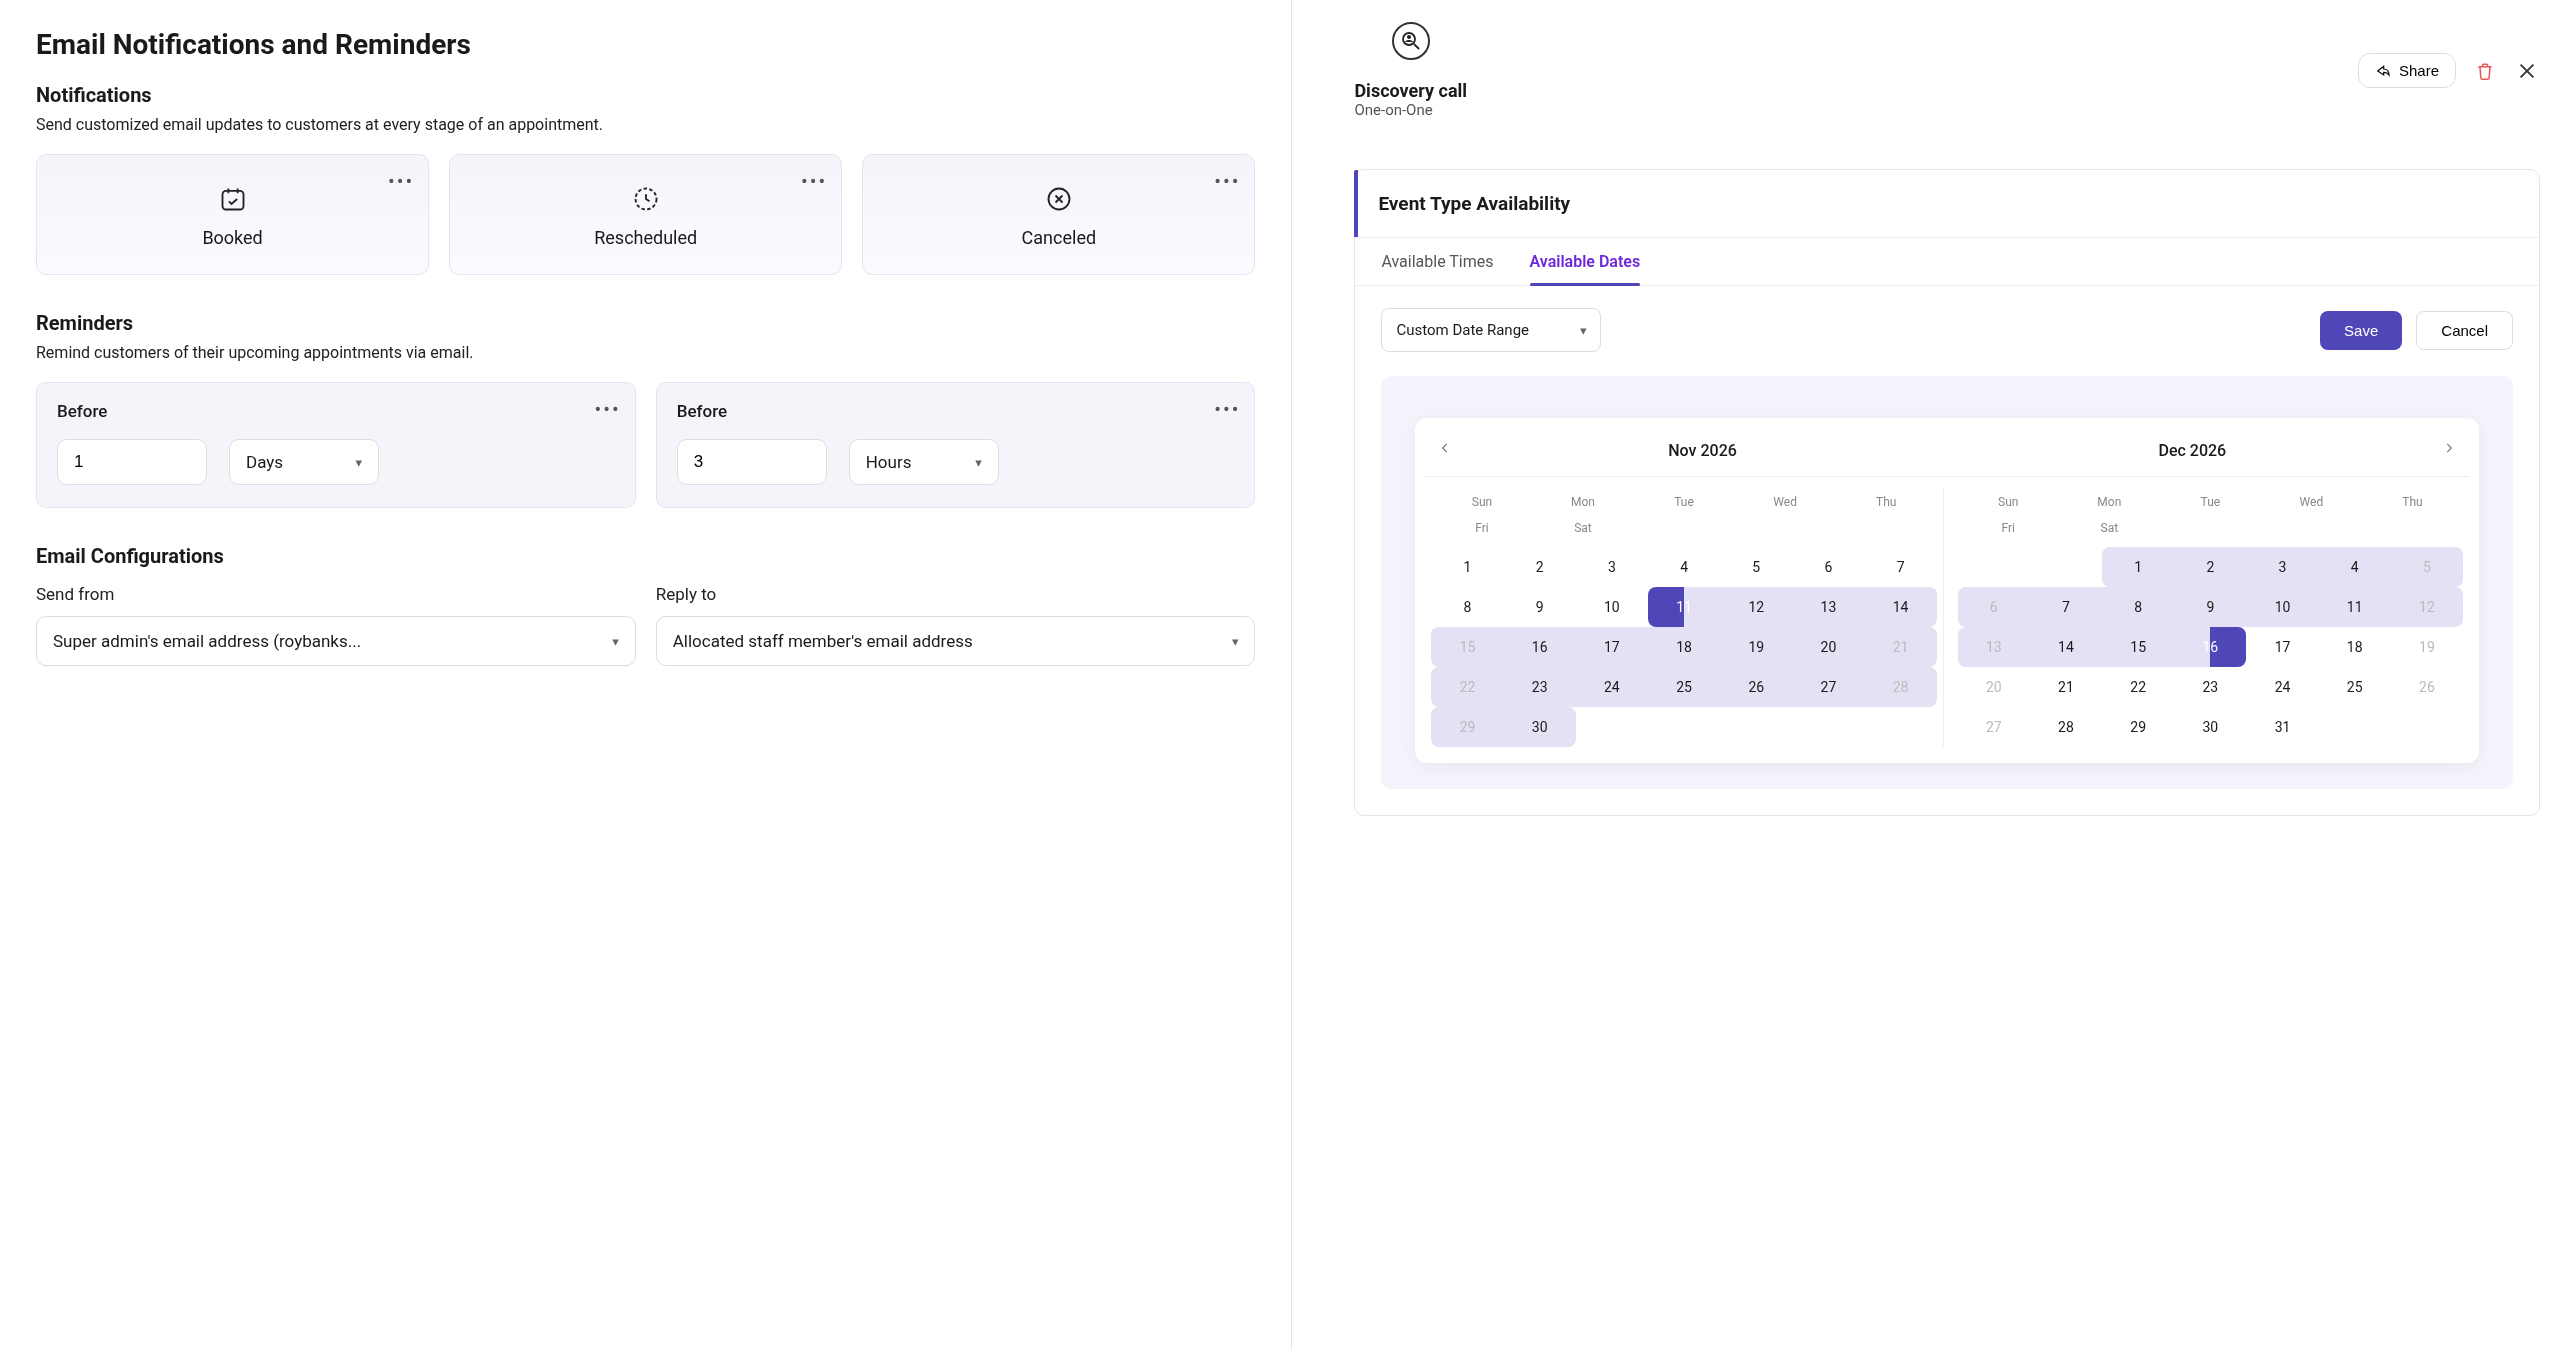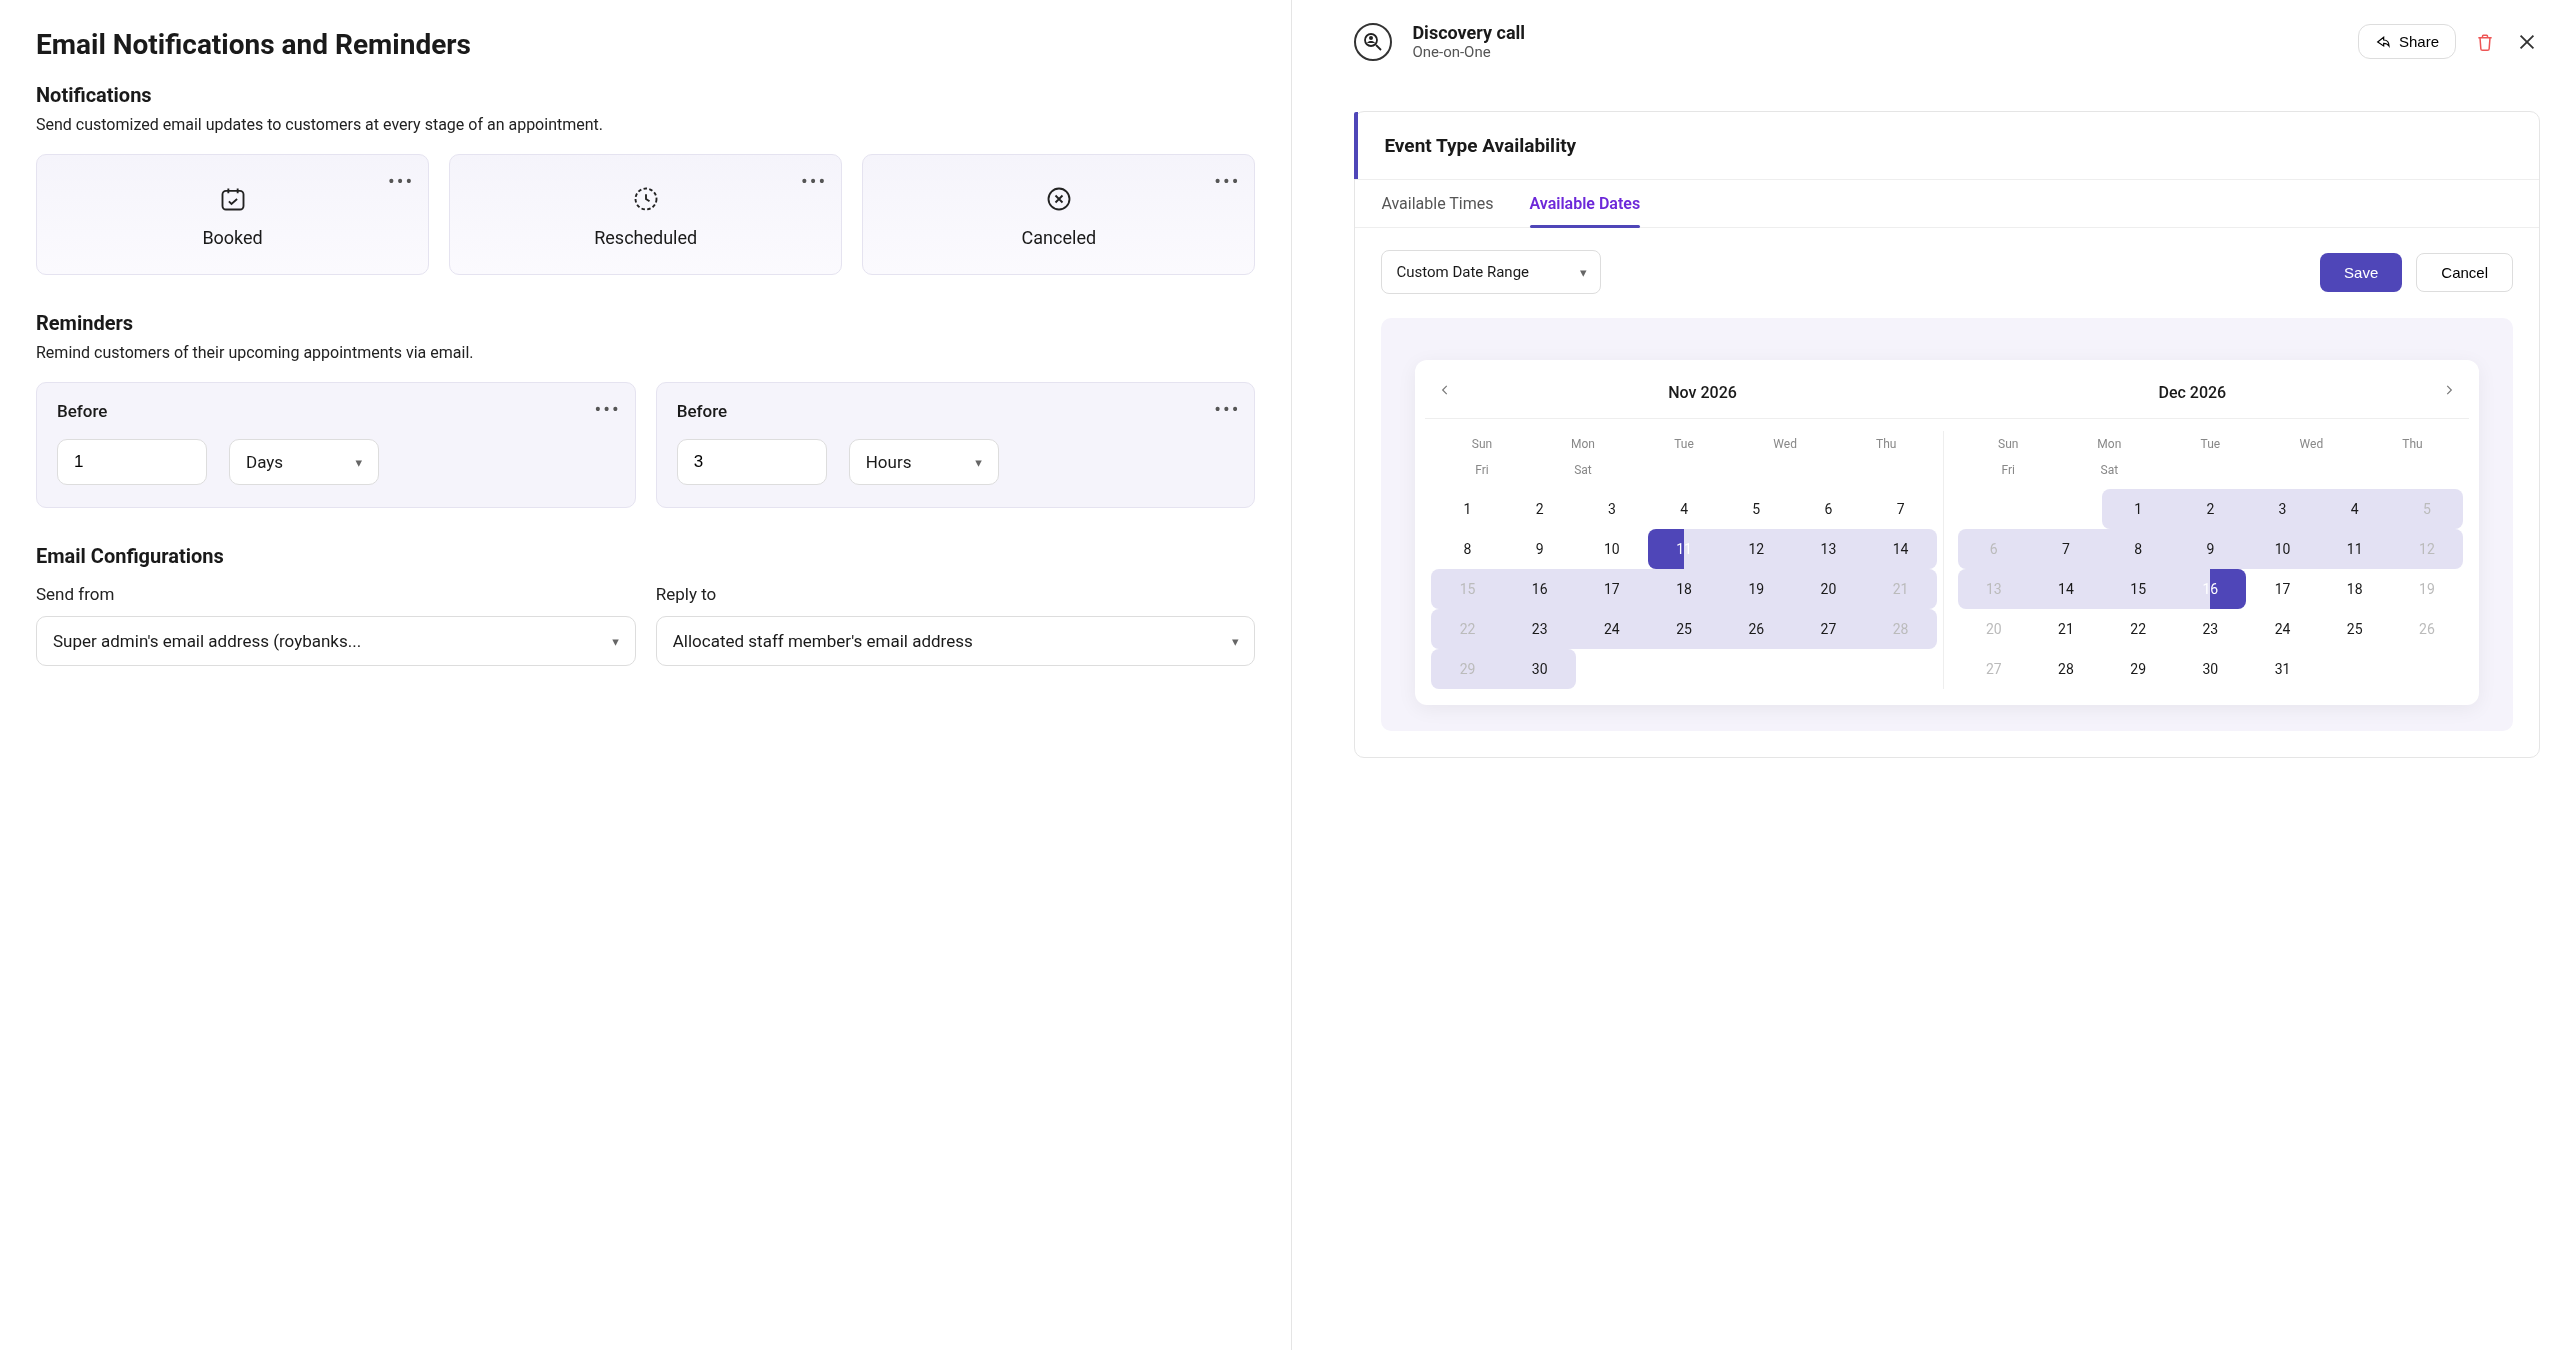--- a/index.html
+++ b/index.html
@@ -27,32 +27,32 @@
 .text-input { background:#fff; border:1px solid #ddd; border-radius:10px; padding:12px 16px; font-size:17px; width:150px; }
 .select { background:#fff; border:1px solid #ddd; border-radius:10px; padding:12px 16px; font-size:17px; width:150px; display:flex; justify-content:space-between; align-items:center; cursor:pointer; }
 .chev { color:#666; font-size:13px; }
 .config-row { display:flex; gap:20px; }
 .config-col { flex:1; }
 .config-label { font-size:17px; margin-bottom:12px; color:#222; }
 .config-select { background:#fff; border:1px solid #ddd; border-radius:10px; padding:14px 16px; font-size:17px; display:flex; justify-content:space-between; align-items:center; cursor:pointer; }
 .config-select span:first-child { white-space:nowrap; overflow:hidden; text-overflow:ellipsis; }
 
 .right-header { display:flex; align-items:center; justify-content:space-between; margin-bottom:50px; }
-.event-meta { display:flex; align-items:center; gap:20px; }
+.event-meta { display:flex; align-items:center; gap:20px;flex-direction:column; }
 .avatar-circle { width:38px; height:38px; border:2px solid #333; border-radius:50%; display:flex; align-items:center; justify-content:center; position:relative; }
 .avatar-circle svg { width:24px; height:24px; }
 .event-title { font-size:18px; font-weight:700; }
 .event-type { font-size:15px; color:#555; }
 .right-actions { display:flex; gap:16px; align-items:center; }
 .share-btn { border:1px solid #ddd; border-radius:12px; padding:8px 16px; display:flex; align-items:center; gap:8px; cursor:pointer; font-size:15px; background:#fff; }
 .icon-btn { width:26px; height:26px; display:flex; align-items:center; justify-content:center; background:none; border:none; cursor:pointer; color:#333; }
 .trash-btn { color:#e55; }
 
 .availability-panel { border:1px solid #e5e5e5; border-radius:10px; padding:0; }
-.availability-title { font-size:19px; font-weight:700; padding:22px 26px; border-left:4px solid #4f46b8; border-radius:2px 0 0 0; margin-left:-1px;}
+.availability-title { font-size:19px; font-weight:700; padding:22px 20px; border-left:4px solid #4f46b8; border-radius:2px 0 0 0; margin-left:-1px;}
 .sub-tabs { display:flex; gap:36px; padding: 0 26px; border-top:1px solid #eee; border-bottom:1px solid #eee; }
 .sub-tab { padding:14px 0; font-size:16px; color:#555; cursor:pointer; position:relative; }
 .sub-tab.active { color:#6d28d9; font-weight:600; }
 .sub-tab.active::after { content:""; position:absolute; left:0; right:0; bottom:-1px; height:3px; background:#4f46b8; border-radius:2px; }
 .date-controls { display:flex; justify-content:space-between; align-items:center; padding:22px 26px 14px; gap:16px;}
 .range-select { border:1px solid #ddd; border-radius:8px; padding:12px 14px; font-size:15px; display:flex; align-items:center; gap:40px; cursor:pointer; min-width:220px; justify-content:space-between;}
 .btn-primary { background:#4f46b8; color:#fff; border:none; border-radius:8px; padding:10px 24px; font-size:15px; cursor:pointer; }
 .btn-secondary { background:#fff; border:1px solid #ddd; border-radius:8px; padding:10px 24px; font-size:15px; cursor:pointer; }
 .calendar-area { background:#f5f3fb; margin:10px 26px 26px; border-radius:10px; padding:42px 34px 26px; }
 .calendar-card { background:#fff; border-radius:12px; box-shadow:0 4px 20px rgba(0,0,0,0.06); padding:20px 10px 16px; }

